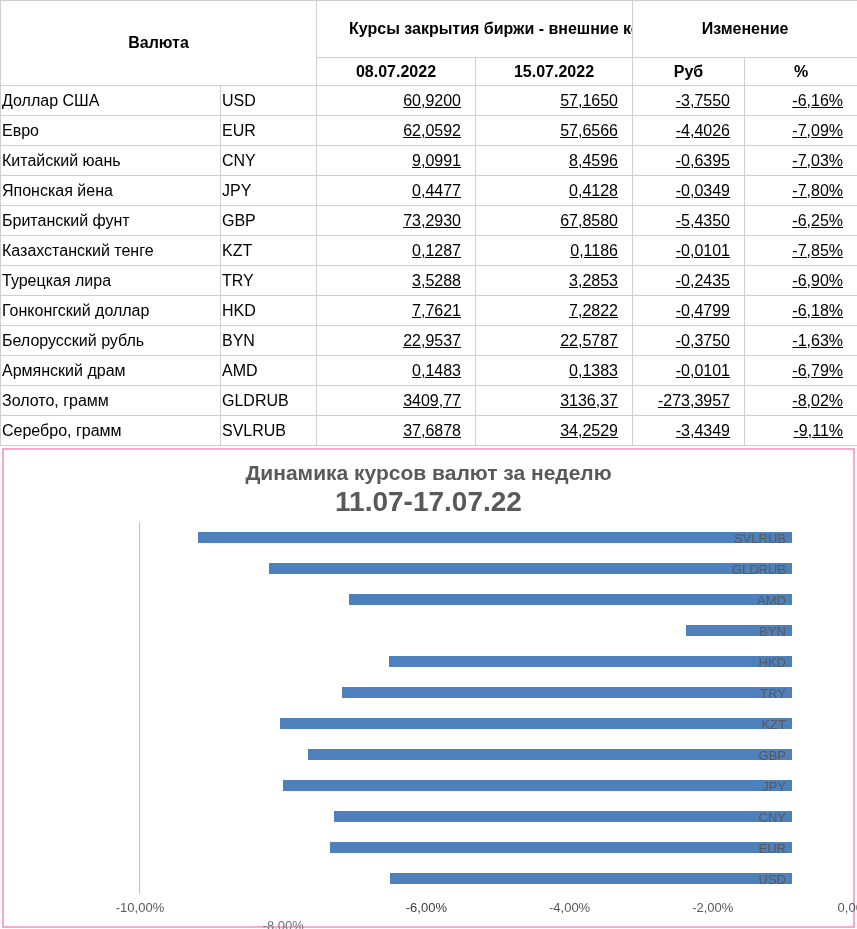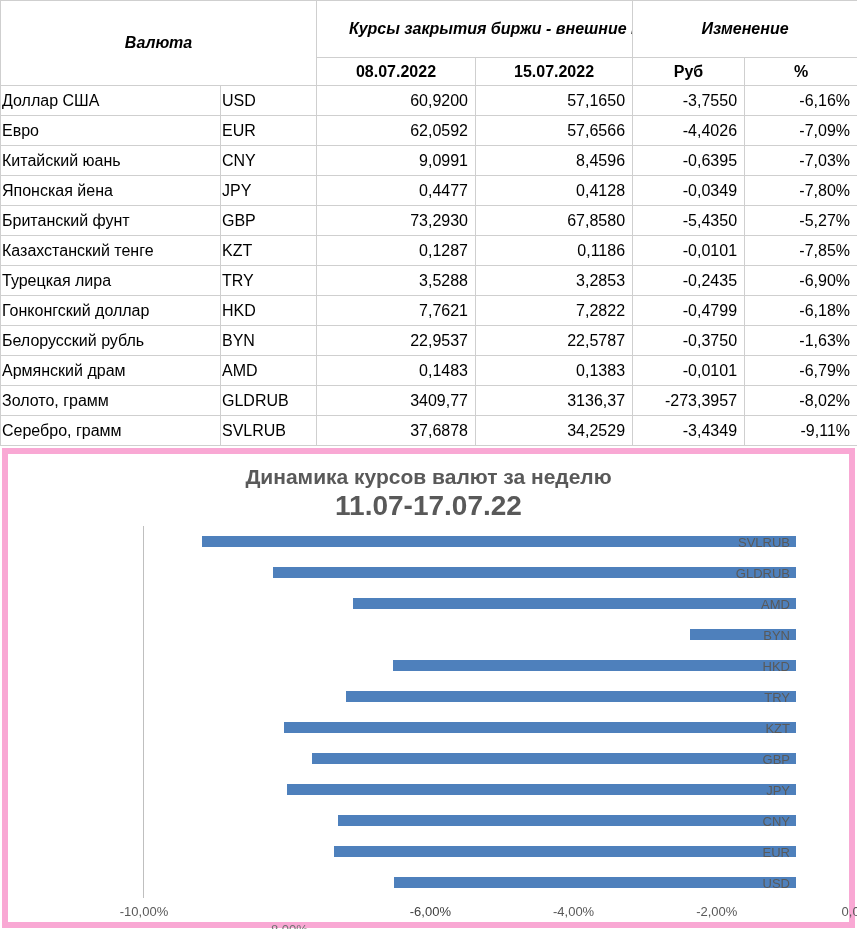--- a/index.html
+++ b/index.html
@@ -14,34 +14,34 @@
 
   
   table.rates { border-collapse: collapse; width: 857px; table-layout: fixed; }
   .rates th, .rates td {
     border: 1px solid #cfcfcf;
     font-size: 16px;
     overflow: hidden;
     white-space: nowrap;
   }
   .rates th { font-weight: bold; text-align: center; color: #000; background: #fff; }
-  thead tr.hrow1 { height: 57px; font-style: italic; }
+  thead tr.hrow1 { height: 57px; }
   thead tr.hrow2 { height: 28px; margin-top: 16px; }
   .rates-h { white-space: normal; line-height: 1.45; padding: 0 32px; }
   .name-h { font-size: 17px; }
   tbody tr { height: 30px; }
   .td-left { text-align: left; }
-  .td-num  { text-align: right; padding-right: 7px; }
+  .td-num  { text-align: right; padding-right: 14px; text-decoration: underline; }
 
   
   .chart {
     position: relative;
     width: 853px; height: 480px;
     margin: 2px;
-    border: 6px solid #f9a8d4;
+    border: 2px solid #f9a8d4;
     background: #fff;
   }
   .chart-title {
     position: absolute; top: 8px; left: 0; width: 100%;
     text-align: center; color: #595959; font-weight: bold;
   }
   .chart-title .t1 { font-size: 21px; line-height: 30px; }
   .chart-title .t2 { font-size: 28px; line-height: 28px; }
   .axis-line {
     position: absolute; left: 135px; top: 72px;
@@ -123,21 +123,21 @@
           <td class="td-num">0,4128</td>
           <td class="td-num">-0,0349</td>
           <td class="td-num">-7,80%</td>
         </tr>
         <tr>
           <td class="td-left">Британский фунт</td>
           <td class="td-left">GBP</td>
           <td class="td-num">73,2930</td>
           <td class="td-num">67,8580</td>
           <td class="td-num">-5,4350</td>
-          <td class="td-num">-5,27%</td>
+          <td class="td-num">-6,25%</td>
         </tr>
         <tr>
           <td class="td-left">Казахстанский тенге</td>
           <td class="td-left">KZT</td>
           <td class="td-num">0,1287</td>
           <td class="td-num">0,1186</td>
           <td class="td-num">-0,0101</td>
           <td class="td-num">-7,85%</td>
         </tr>
         <tr>

